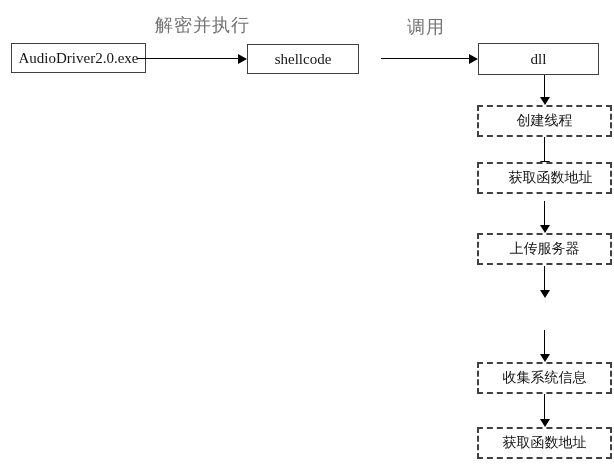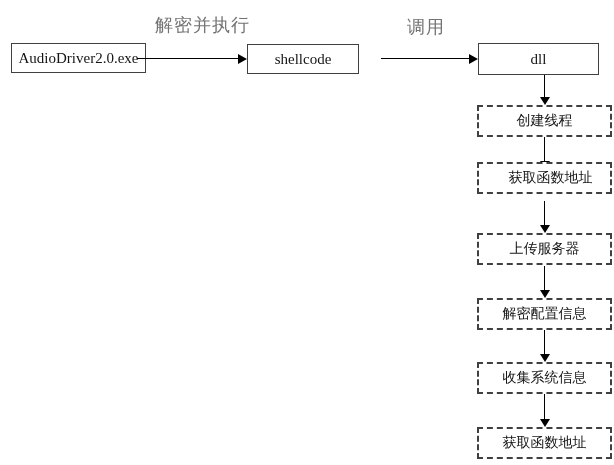--- a/index.html
+++ b/index.html
@@ -109,21 +109,20 @@
   <div class="v-arrow va1"></div>
   <div class="box dashed chain c0">创建线程</div>
 
   <div class="v-arrow va2"></div>
   <div class="box dashed chain c1">获取函数地址</div>
 
   <div class="v-arrow va3"></div>
   <div class="box dashed chain c2">上传服务器</div>
 
   <div class="v-arrow va4"></div>
-  <div class="box dashed chain c3">解密配置信息</div>
 
   <div class="v-arrow va5"></div>
   <div class="box dashed chain c4">收集系统信息</div>
 
   <div class="v-arrow va6"></div>
   <div class="box dashed chain c5">获取函数地址</div>
 
 </div>
 
 </body></html>

